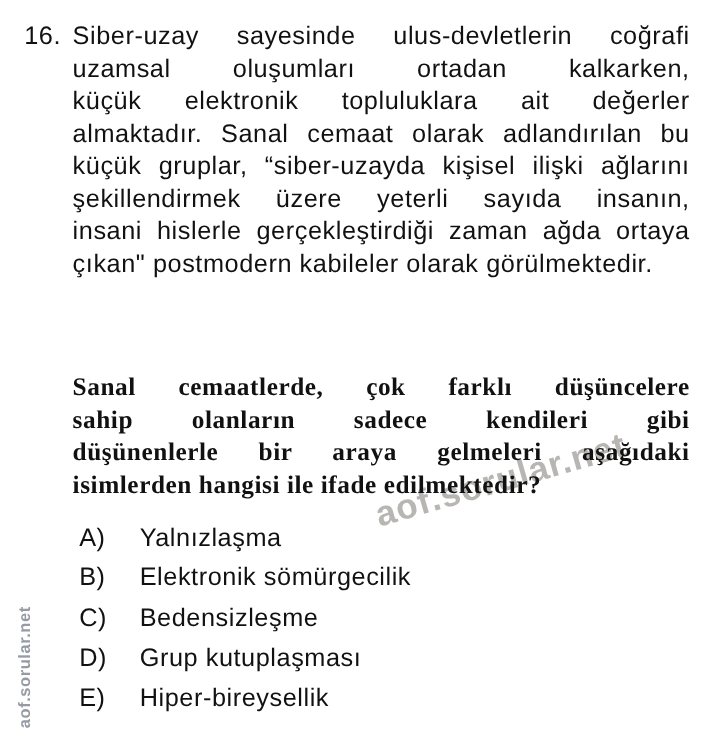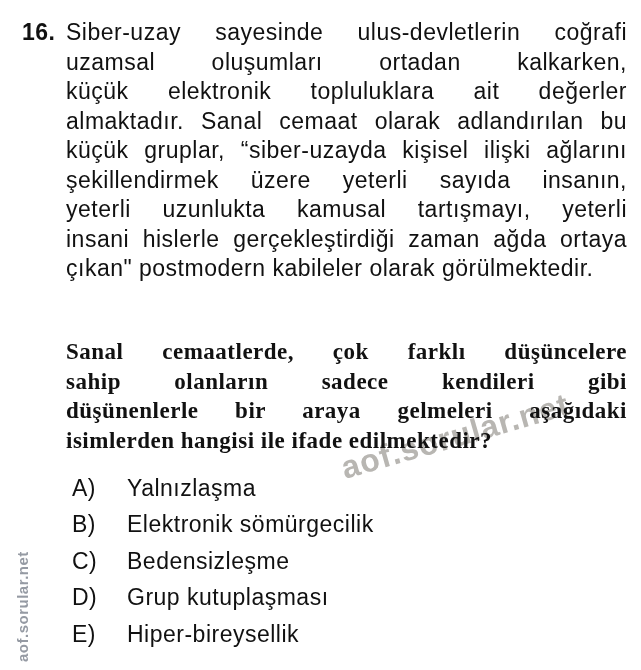--- a/index.html
+++ b/index.html
@@ -34,21 +34,21 @@
     color: #959aa3;
     transform: rotate(-90deg);
     transform-origin: 0 0;
   }
   
   .content { position: relative; z-index: 1; }
   .qnumber {
     position: absolute;
     left: 22px; top: 18px;
     font-size: 23px;
-    font-weight: 700;
+    font-weight: 400;
     line-height: 29.5px;
     letter-spacing: 0.5px;
   }
   .para {
     position: absolute;
     left: 66px;
     width: 561px;
     font-size: 23px;
     line-height: 29.5px;
     letter-spacing: 0.5px;
@@ -96,21 +96,20 @@
 
     <div class="qnumber">16.</div>
 
     <div class="para para-body">
       <div class="jline">Siber-uzay sayesinde ulus-devletlerin coğrafi</div>
       <div class="jline">uzamsal oluşumları ortadan kalkarken,</div>
       <div class="jline">küçük elektronik topluluklara ait değerler</div>
       <div class="jline">almaktadır. Sanal cemaat olarak adlandırılan bu</div>
       <div class="jline">küçük gruplar, “siber-uzayda kişisel ilişki ağlarını</div>
       <div class="jline">şekillendirmek üzere yeterli sayıda insanın,</div>
-      <div class="jline">yeterli uzunlukta kamusal tartışmayı, yeterli</div>
       <div class="jline">insani hislerle gerçekleştirdiği zaman ağda ortaya</div>
       <div class="jline last">çıkan" postmodern kabileler olarak görülmektedir.</div>
     </div>
 
     <div class="para para-prompt">
       <div class="jline">Sanal cemaatlerde, çok farklı düşüncelere</div>
       <div class="jline">sahip olanların sadece kendileri gibi</div>
       <div class="jline">düşünenlerle bir araya gelmeleri aşağıdaki</div>
       <div class="jline last">isimlerden hangisi ile ifade edilmektedir?</div>
     </div>

